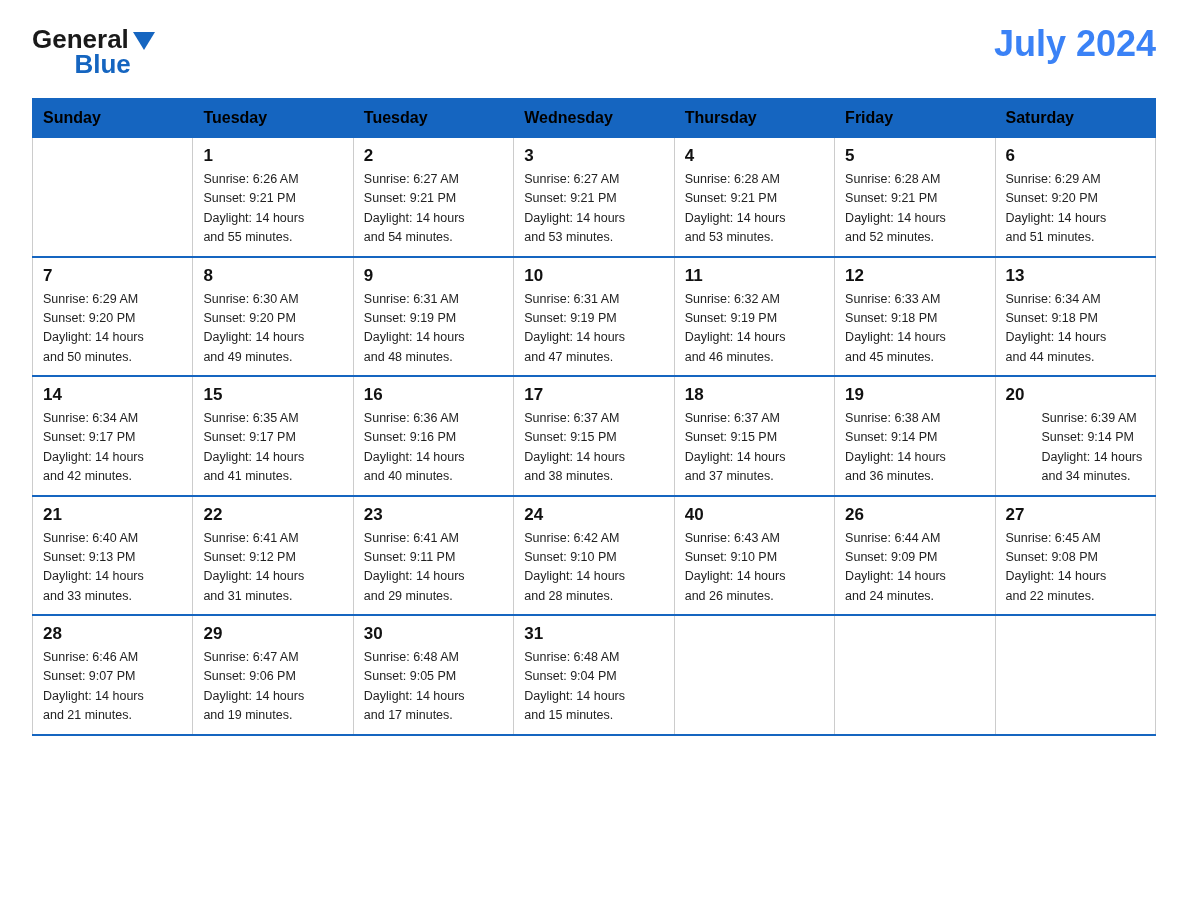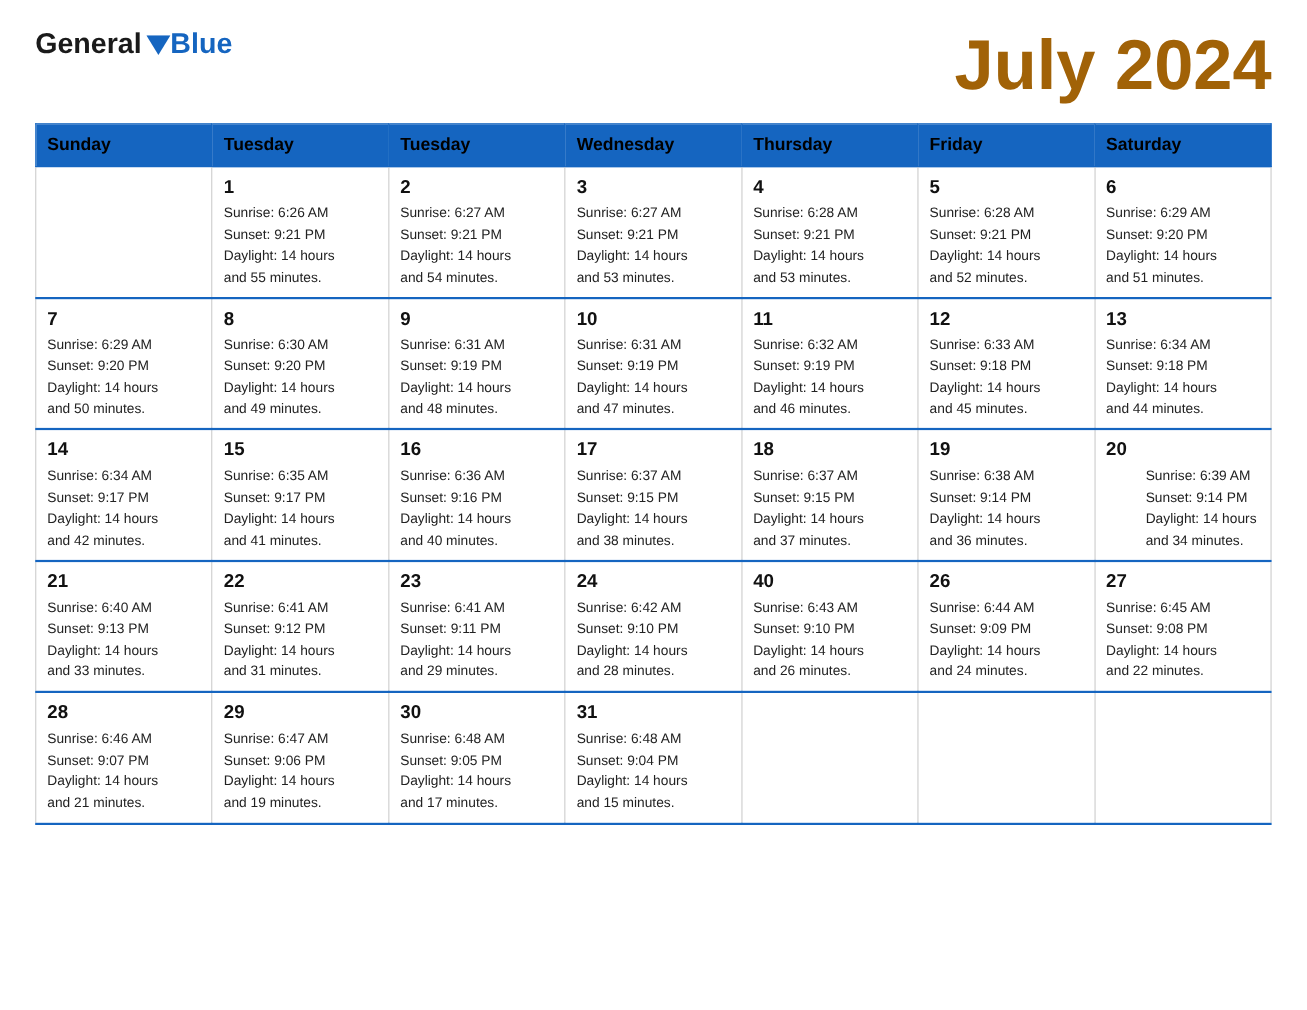--- a/index.html
+++ b/index.html
@@ -28,23 +28,23 @@
     }
     .logo-text-blue {
       font-size: 26px;
       font-weight: bold;
       color: #1565c0;
     }
     .title-block {
       text-align: right;
     }
     .month-title {
-      font-size: 64px;
-      font-weight: bold;
-      color: #a16207;
+      font-size: 36px;
+      font-weight: bold;
+      color: #3b82f6;
       line-height: 1.1;
     }
     .location-title {
       font-size: 22px;
       color: #333;
       margin-top: 4px;
     }
     table {
       width: 100%;
       border-collapse: collapse;
@@ -83,21 +83,21 @@
     }
     .empty-cell {
       background: #fff;
     }
   </style>
 </head>
 <body>
 
 <div class="header">
   <div class="logo">
-    <div style="display:flex; flex-direction:row; align-items:flex-end;">
+    <div style="display:flex; flex-direction:column; align-items:flex-end;">
       <div style="display:flex; align-items:center; gap:2px;">
         <span class="logo-text-general">General</span>
         <div style="display:flex; flex-direction:column; align-items:center; margin-left:2px; margin-top:2px;">
           <svg width="22" height="18" viewBox="0 0 22 18">
             <polygon points="0,0 22,0 11,18" fill="#1565c0"></polygon>
           </svg>
         </div>
       </div>
       <span class="logo-text-blue" style="margin-top:-6px; margin-right: 24px;">Blue</span>
     </div>

